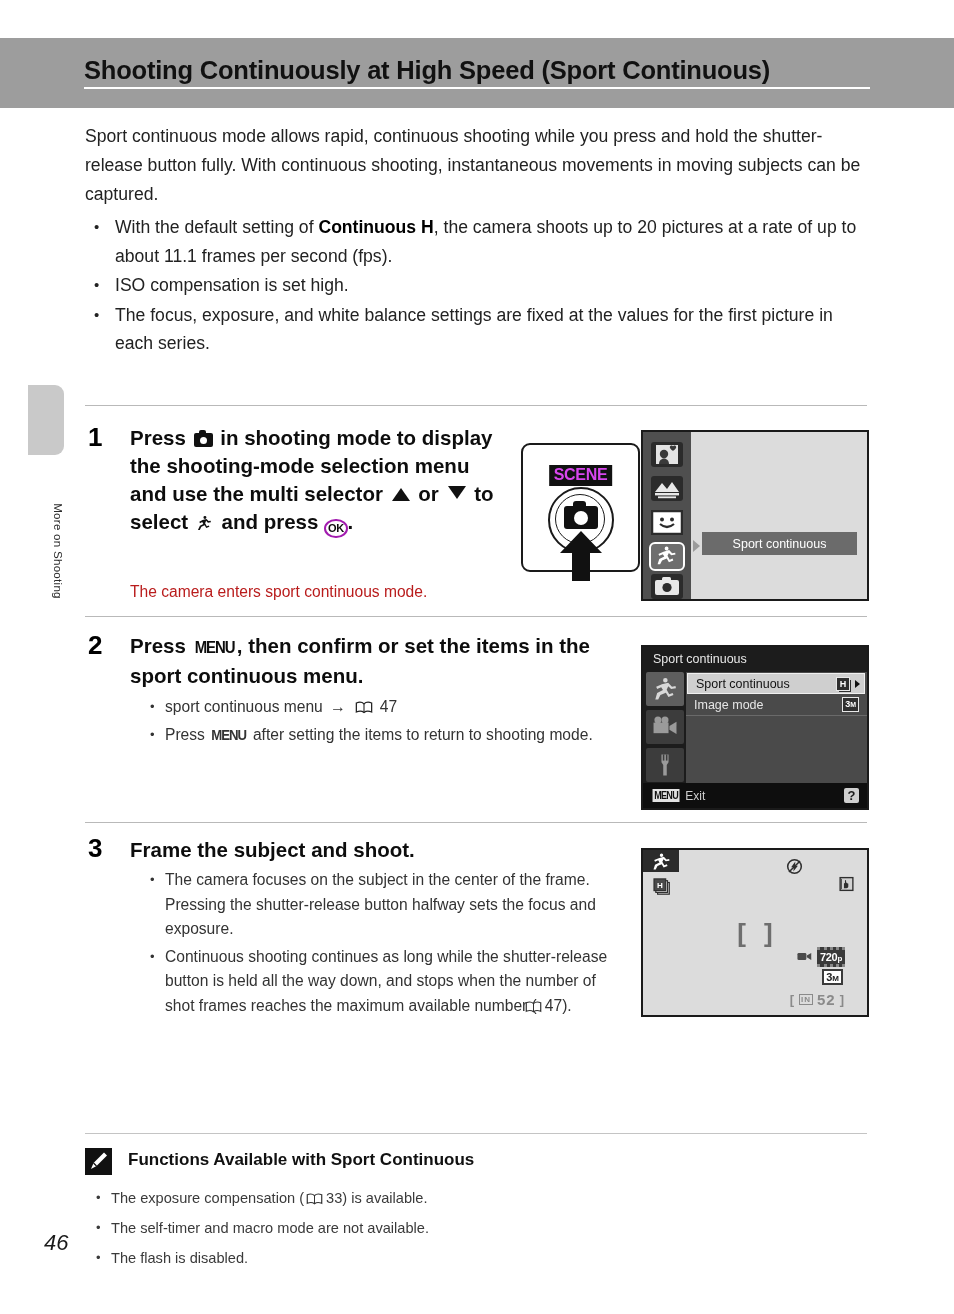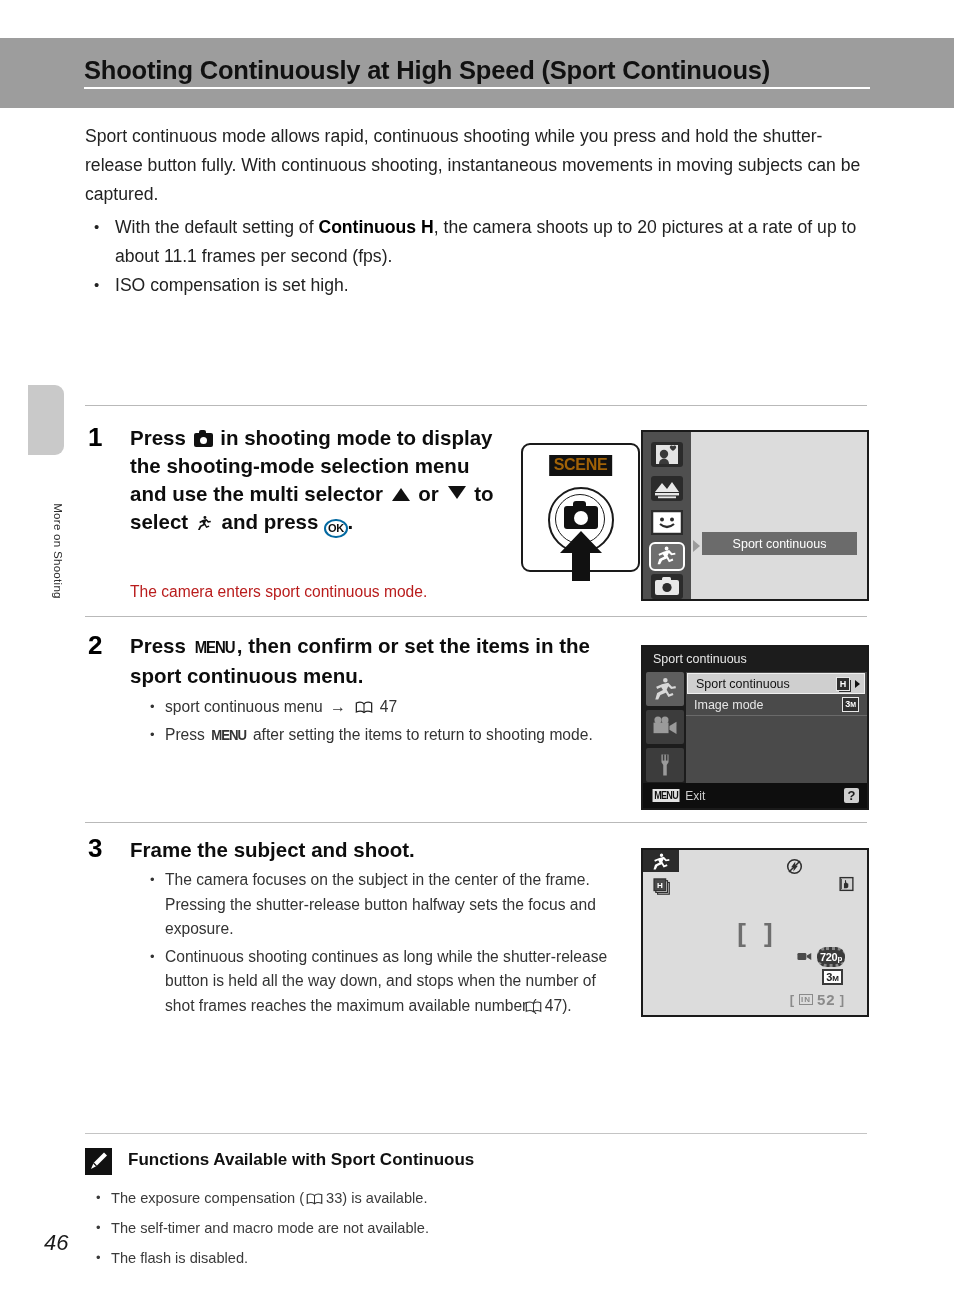--- a/index.html
+++ b/index.html
@@ -185,21 +185,21 @@
     display: inline-block;
     width: 0; height: 0;
     border-left: 9px solid transparent;
     border-right: 9px solid transparent;
     margin: 0 3px;
   }
   .glyph-up { border-bottom: 13px solid #111; vertical-align: 0px; }
   .glyph-dn { border-top: 13px solid #111; vertical-align: 2px; }
   .glyph-ok {
     display: inline-block;
-    border: 2px solid #0369a1;
+    border: 2px solid #a21caf;
     border-radius: 50%;
     font-size: 11px;
     font-weight: bold;
     line-height: 15px;
     padding: 0 2px;
     vertical-align: -3px;
     letter-spacing: -0.5px;
   }
   .glyph-sport {
     display: inline-block;
@@ -248,23 +248,23 @@
     width: 115px;
     height: 125px;
     border: 2.5px solid #1a1a1a;
     border-radius: 9px;
     background: #fff;
   }
   .scene-badge {
     position: absolute;
     left: 50%;
     transform: translateX(-50%);
-    top: 10px;
+    top: 20px;
     background: #111;
-    color: #a16207;
+    color: #d946ef;
     font-weight: bold;
     font-size: 16px;
     letter-spacing: -0.3px;
     padding: 1px 5px 2px;
   }
   .dial-outer {
     position: absolute;
     left: 50%;
     transform: translateX(-50%);
     top: 42px;
@@ -517,21 +517,20 @@
   }
   .film-badge {
     background: #3a3a3a;
     color: #fff;
     font-size: 11px;
     font-weight: bold;
     padding: 1px 3px;
     border-top: 3px dotted #888;
     border-bottom: 3px dotted #888;
     letter-spacing: -0.3px;
-    border-radius: 9px;
   }
   .lv-3m {
     position: absolute;
     right: 24px; top: 119px;
     background: #fff;
     color: #222;
     border: 2px solid #3a3a3a;
     font-size: 11px;
     font-weight: bold;
     padding: 0 2px;
@@ -603,20 +602,23 @@
 <div class="page-number">46</div>
 
 <div class="intro">Sport continuous mode allows rapid, continuous shooting while you press and hold the shutter-release button fully. With continuous shooting, instantaneous movements in moving subjects can be captured.</div>
 
 <div class="bullets">
   <div class="bullet">
     <span>With the default setting of </span><span class="b">Continuous H</span><span>, the camera shoots up to 20 pictures at a rate of up to about 11.1 frames per second (fps).</span>
   </div>
   <div class="bullet">
     <span>ISO compensation is set high.</span>
+  </div>
+  <div class="bullet">
+    <span>The focus, exposure, and white balance settings are fixed at the values for the first picture in each series.</span>
   </div>
 </div>
 
 <div class="hrule" style="top:405px"></div>
 <div class="step-num" style="left:88px; top:422px">1</div>
 <div class="step-head" style="left:130px; top:424px; width:380px">
   <span>Press</span>
   <span class="glyph-cam"></span>
   <span>in shooting mode to display the shooting-mode selection menu and use the multi selector</span>
   <span class="glyph-up"></span>

